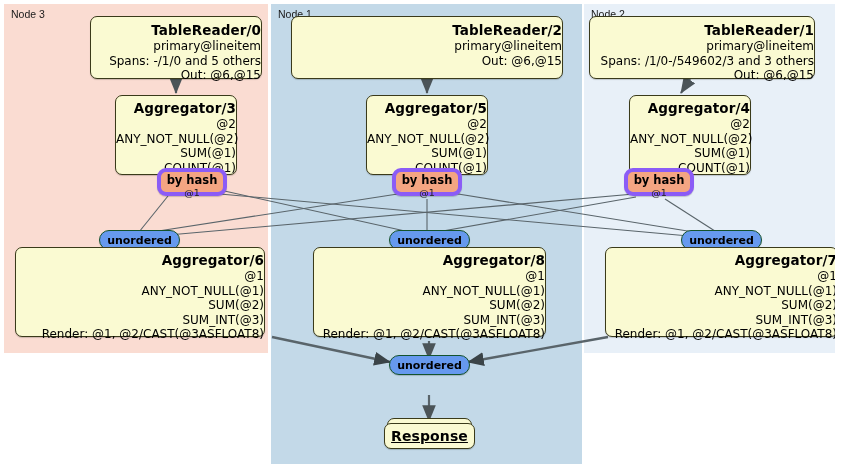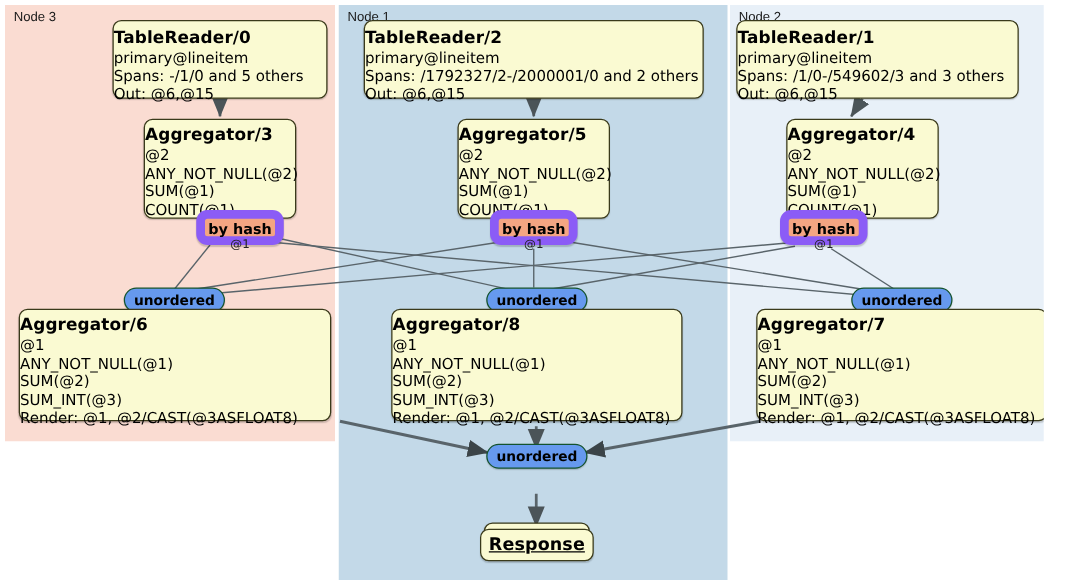--- a/index.html
+++ b/index.html
@@ -40,21 +40,21 @@
     pointer-events: none;
   }
 
   
   .box {
     position: absolute;
     box-sizing: border-box;
     background: #fafad2;
     border: 1px solid #3a3a1a;
     border-radius: 7px;
-    text-align: left;
+    text-align: right;
     color: #000;
     box-shadow: 0 1px 1px rgba(0,0,0,0.18);
   }
   .box .title {
     font-weight: bold;
     font-size: 13.5px;
     line-height: 17px;
     letter-spacing: 0.1px;
   }
   .box .line {
@@ -70,21 +70,21 @@
     align-items: center;
     justify-content: center;
   }
   .box.small .title { font-size: 14px; }
 
   
   .hashpill {
     position: absolute;
     box-sizing: border-box;
     background: #f4a582;
-    border: 7px solid #8b5cf6;
+    border: 4px solid #8b5cf6;
     border-radius: 9px;
     text-align: center;
     padding-top: 2px;
     box-shadow: 0 1px 1px rgba(0,0,0,0.18);
   }
   .hashpill .hp-title {
     font-weight: bold;
     font-size: 11.5px;
     line-height: 13px;
     color: #000;
@@ -171,21 +171,20 @@
   <div class="box reader" style="left:90px; top:16px; width:172px; height:63px;">
     <div class="title">TableReader/0</div>
     <div class="line">primary@lineitem</div>
     <div class="line">Spans: -/1/0 and 5 others</div>
     <div class="line">Out: @6,@15</div>
   </div>
 
   <div class="box reader" style="left:291px; top:16px; width:272px; height:63px;">
     <div class="title">TableReader/2</div>
     <div class="line">primary@lineitem</div>
-    <div class="line">Spans: /1792327/2-/2000001/0 and 2 others</div>
     <div class="line">Out: @6,@15</div>
   </div>
 
   <div class="box reader" style="left:589px; top:16px; width:226px; height:63px;">
     <div class="title">TableReader/1</div>
     <div class="line">primary@lineitem</div>
     <div class="line">Spans: /1/0-/549602/3 and 3 others</div>
     <div class="line">Out: @6,@15</div>
   </div>
 

